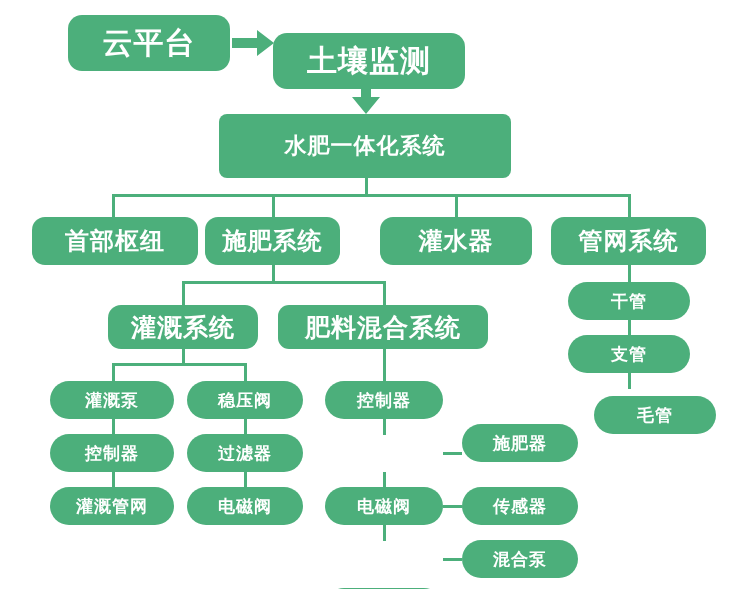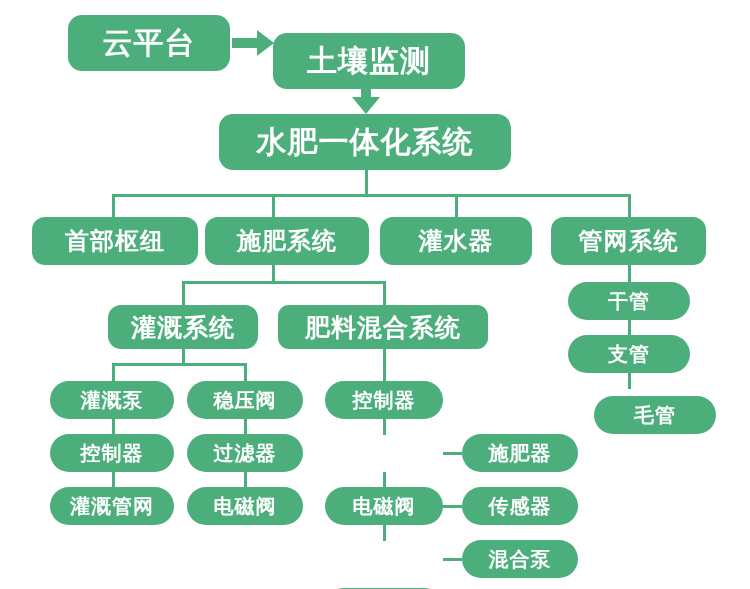--- a/index.html
+++ b/index.html
@@ -33,41 +33,41 @@
     z-index: 3;
   }
   
   .lvl0 {
     height: 56px;
     border-radius: 14px;
     font-size: 30px;
     font-weight: 700;
   }
   .lvl1 {
-    height: 56px;
-    border-radius: 14px;
-    font-size: 30px;
+    height: 64px;
+    border-radius: 8px;
+    font-size: 22px;
     font-weight: 700;
   }
   .lvl2 {
     height: 48px;
     border-radius: 13px;
     font-size: 24px;
     font-weight: 700;
   }
   .lvl3 {
     height: 44px;
     border-radius: 13px;
     font-size: 25px;
     font-weight: 700;
   }
   .lvl4 {
     height: 38px;
     border-radius: 19px;
-    font-size: 20px;
+    font-size: 17px;
     font-weight: 700;
   }
   .conn {
     position: absolute;
     background: #4CAF7B;
     z-index: 1;
   }
   .conn-h { height: 3px; }
   .conn-v { width: 3px; }
   .arrow {
@@ -132,21 +132,21 @@
   </div>
 
   <div class="node lvl0" style="left:68px; top:15px; width:162px;">云平台</div>
 
   <div class="node lvl0" style="left:273px; top:33px; width:192px;">土壤监测</div>
 
   <div class="node lvl1" style="left:219px; top:114px; width:292px;">水肥一体化系统</div>
 
   <div class="node lvl2" style="left:32px; top:217px; width:166px;">首部枢纽</div>
 
-  <div class="node lvl2" style="left:205px; top:217px; width:164px;border-radius:13px;">施肥系统</div>
+  <div class="node lvl2" style="left:205px; top:217px; width:135px;border-radius:13px;">施肥系统</div>
 
   <div class="node lvl2" style="left:380px; top:217px; width:152px;">灌水器</div>
 
   <div class="node lvl2" style="left:551px; top:217px; width:155px;">管网系统</div>
 
   <div class="node lvl3" style="left:108px; top:305px; width:150px;">灌溉系统</div>
 
   <div class="node lvl3" style="left:278px; top:305px; width:210px;border-radius:11px;">肥料混合系统</div>
 
   <div class="node lvl4" style="left:50px; top:381px; width:124px;font-family:Liberation Serif, serif;">灌溉泵</div>
@@ -154,21 +154,21 @@
   <div class="node lvl4" style="left:50px; top:487px; width:124px;">灌溉管网</div>
 
   <div class="node lvl4" style="left:187px; top:381px; width:116px;">稳压阀</div>
   <div class="node lvl4" style="left:187px; top:434px; width:116px;">过滤器</div>
   <div class="node lvl4" style="left:187px; top:487px; width:116px;">电磁阀</div>
 
   <div class="node lvl4" style="left:325px; top:381px; width:118px;">控制器</div>
   <div class="node lvl4" style="left:325px; top:487px; width:118px;">电磁阀</div>
   <div class="node lvl4" style="left:325px; top:540px; width:118px;margin-top:48px;">混合罐</div>
 
-  <div class="node lvl4" style="left:462px; top:434px; width:116px;">施肥器</div>
+  <div class="node lvl4" style="left:462px; top:424px; width:116px;">施肥器</div>
   <div class="node lvl4" style="left:462px; top:487px; width:116px;">传感器</div>
   <div class="node lvl4" style="left:462px; top:540px; width:116px;">混合泵</div>
 
   <div class="node lvl4" style="left:568px; top:282px; width:122px;">干管</div>
   <div class="node lvl4" style="left:568px; top:335px; width:122px;">支管</div>
   <div class="node lvl4" style="left:568px; top:396px; width:122px;margin-left:26px;">毛管</div>
 
 </div>
 
 </body></html>

